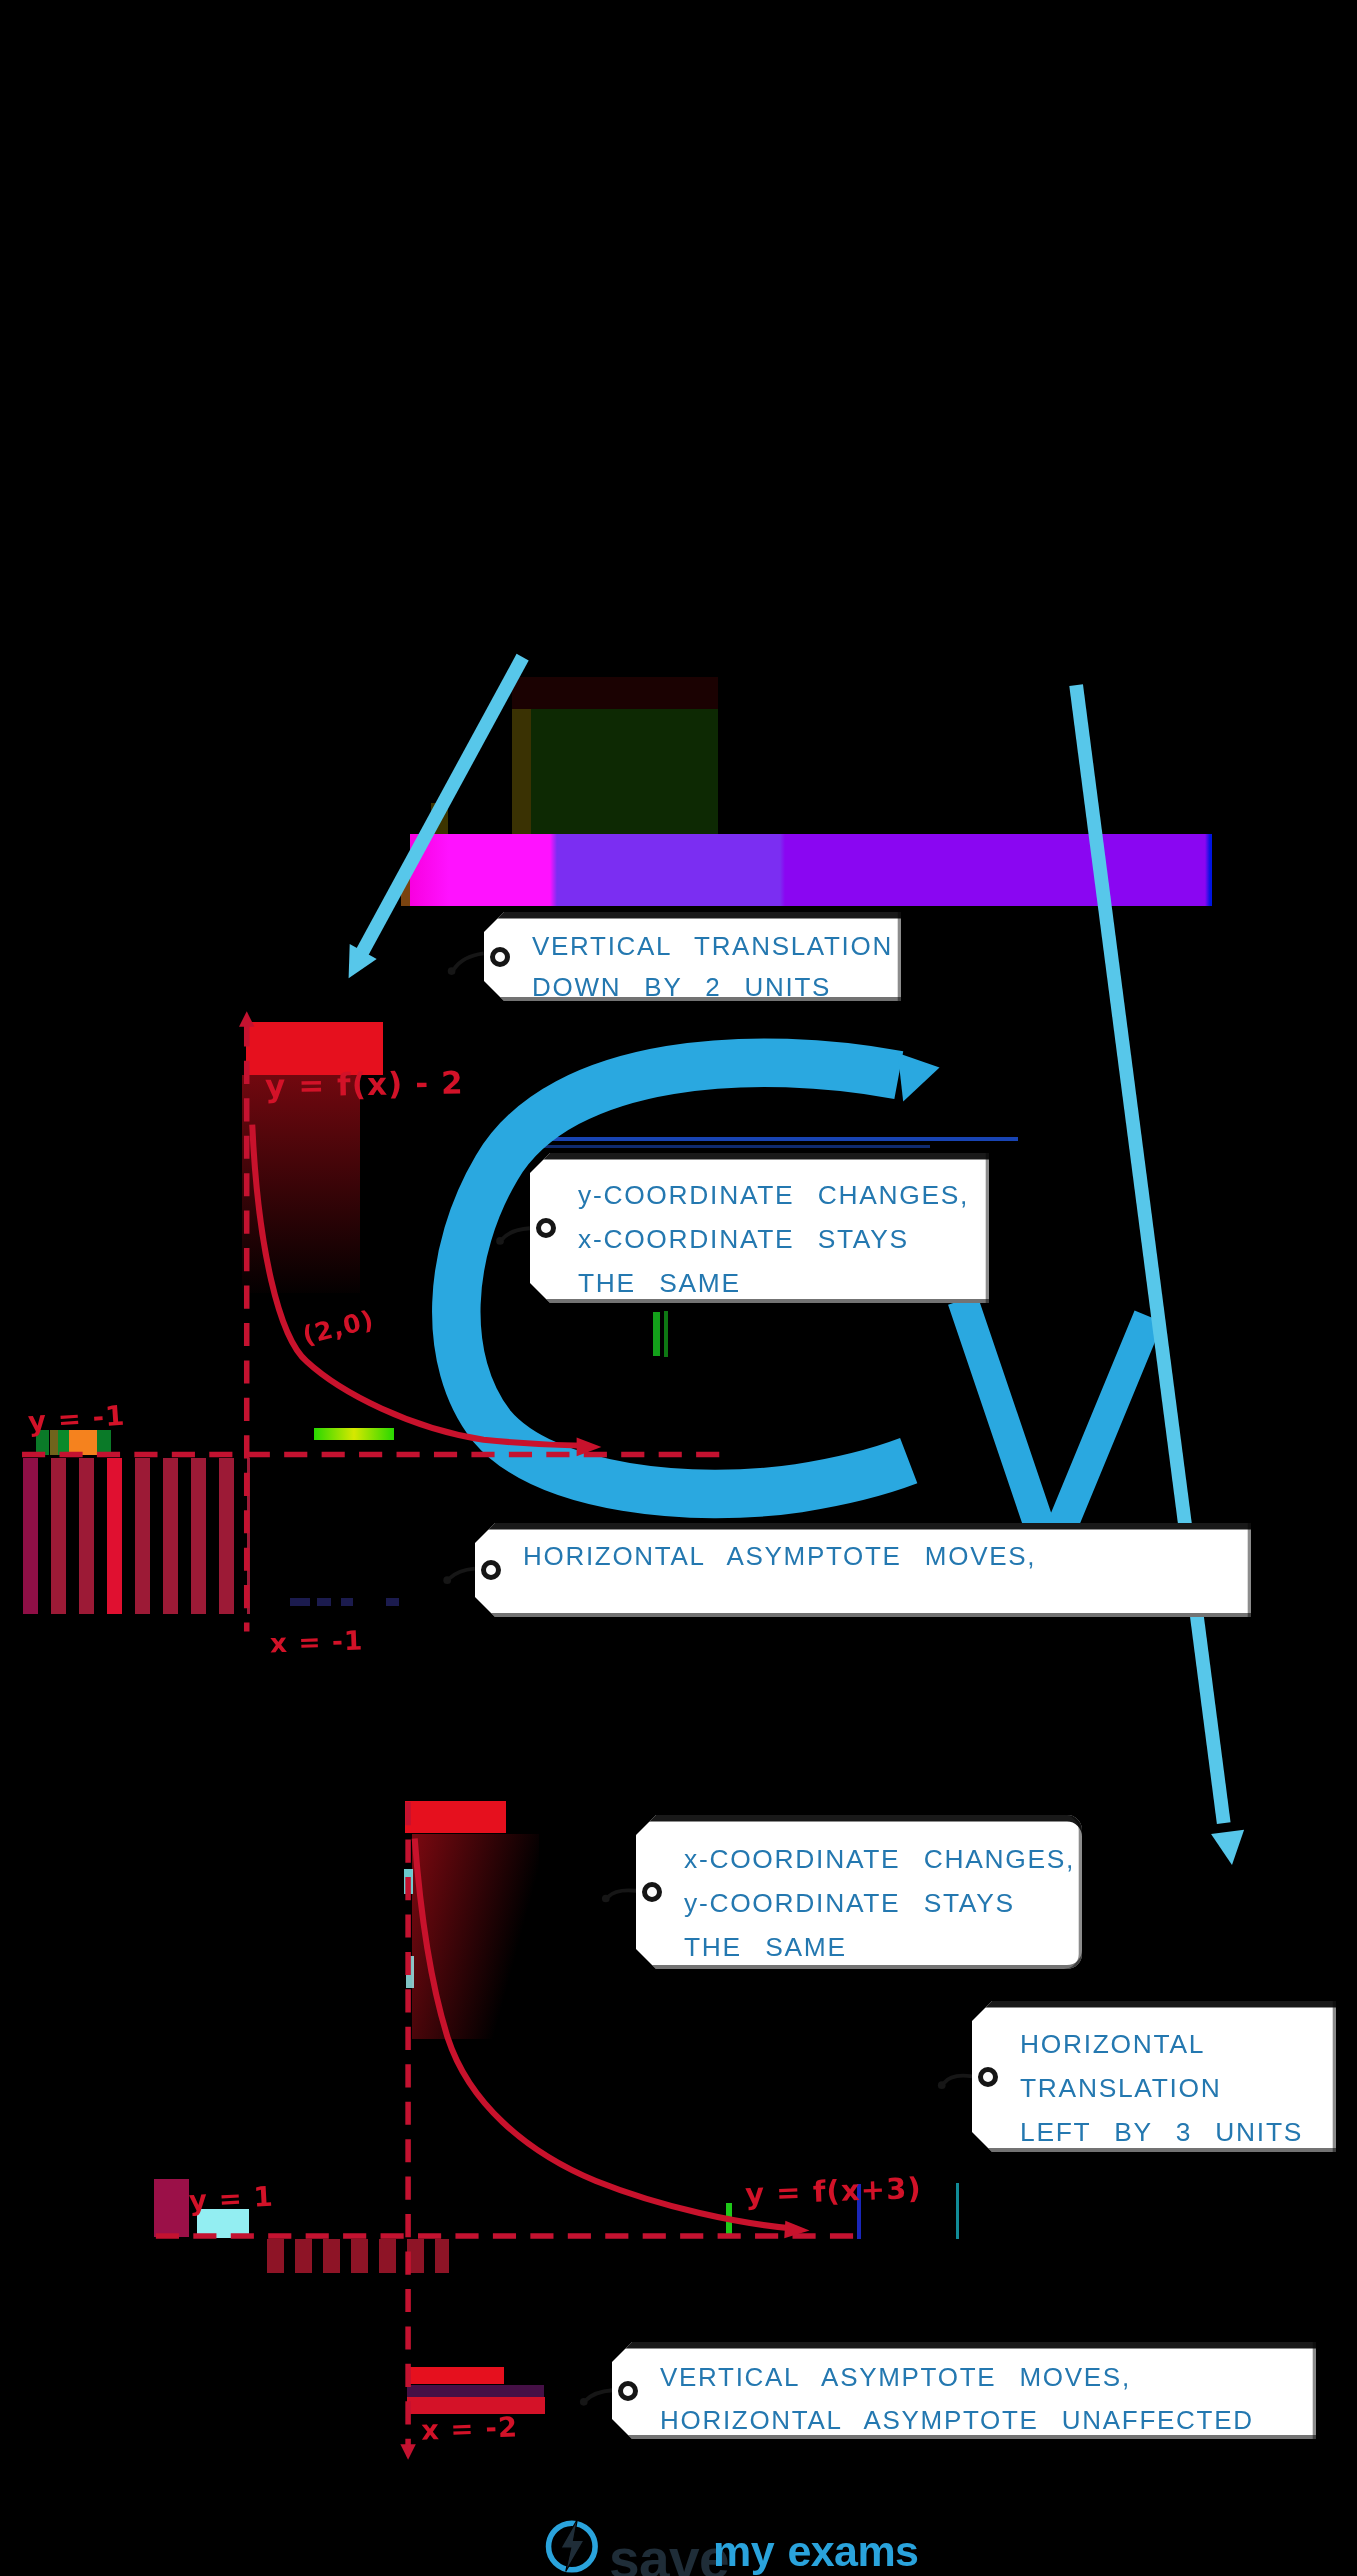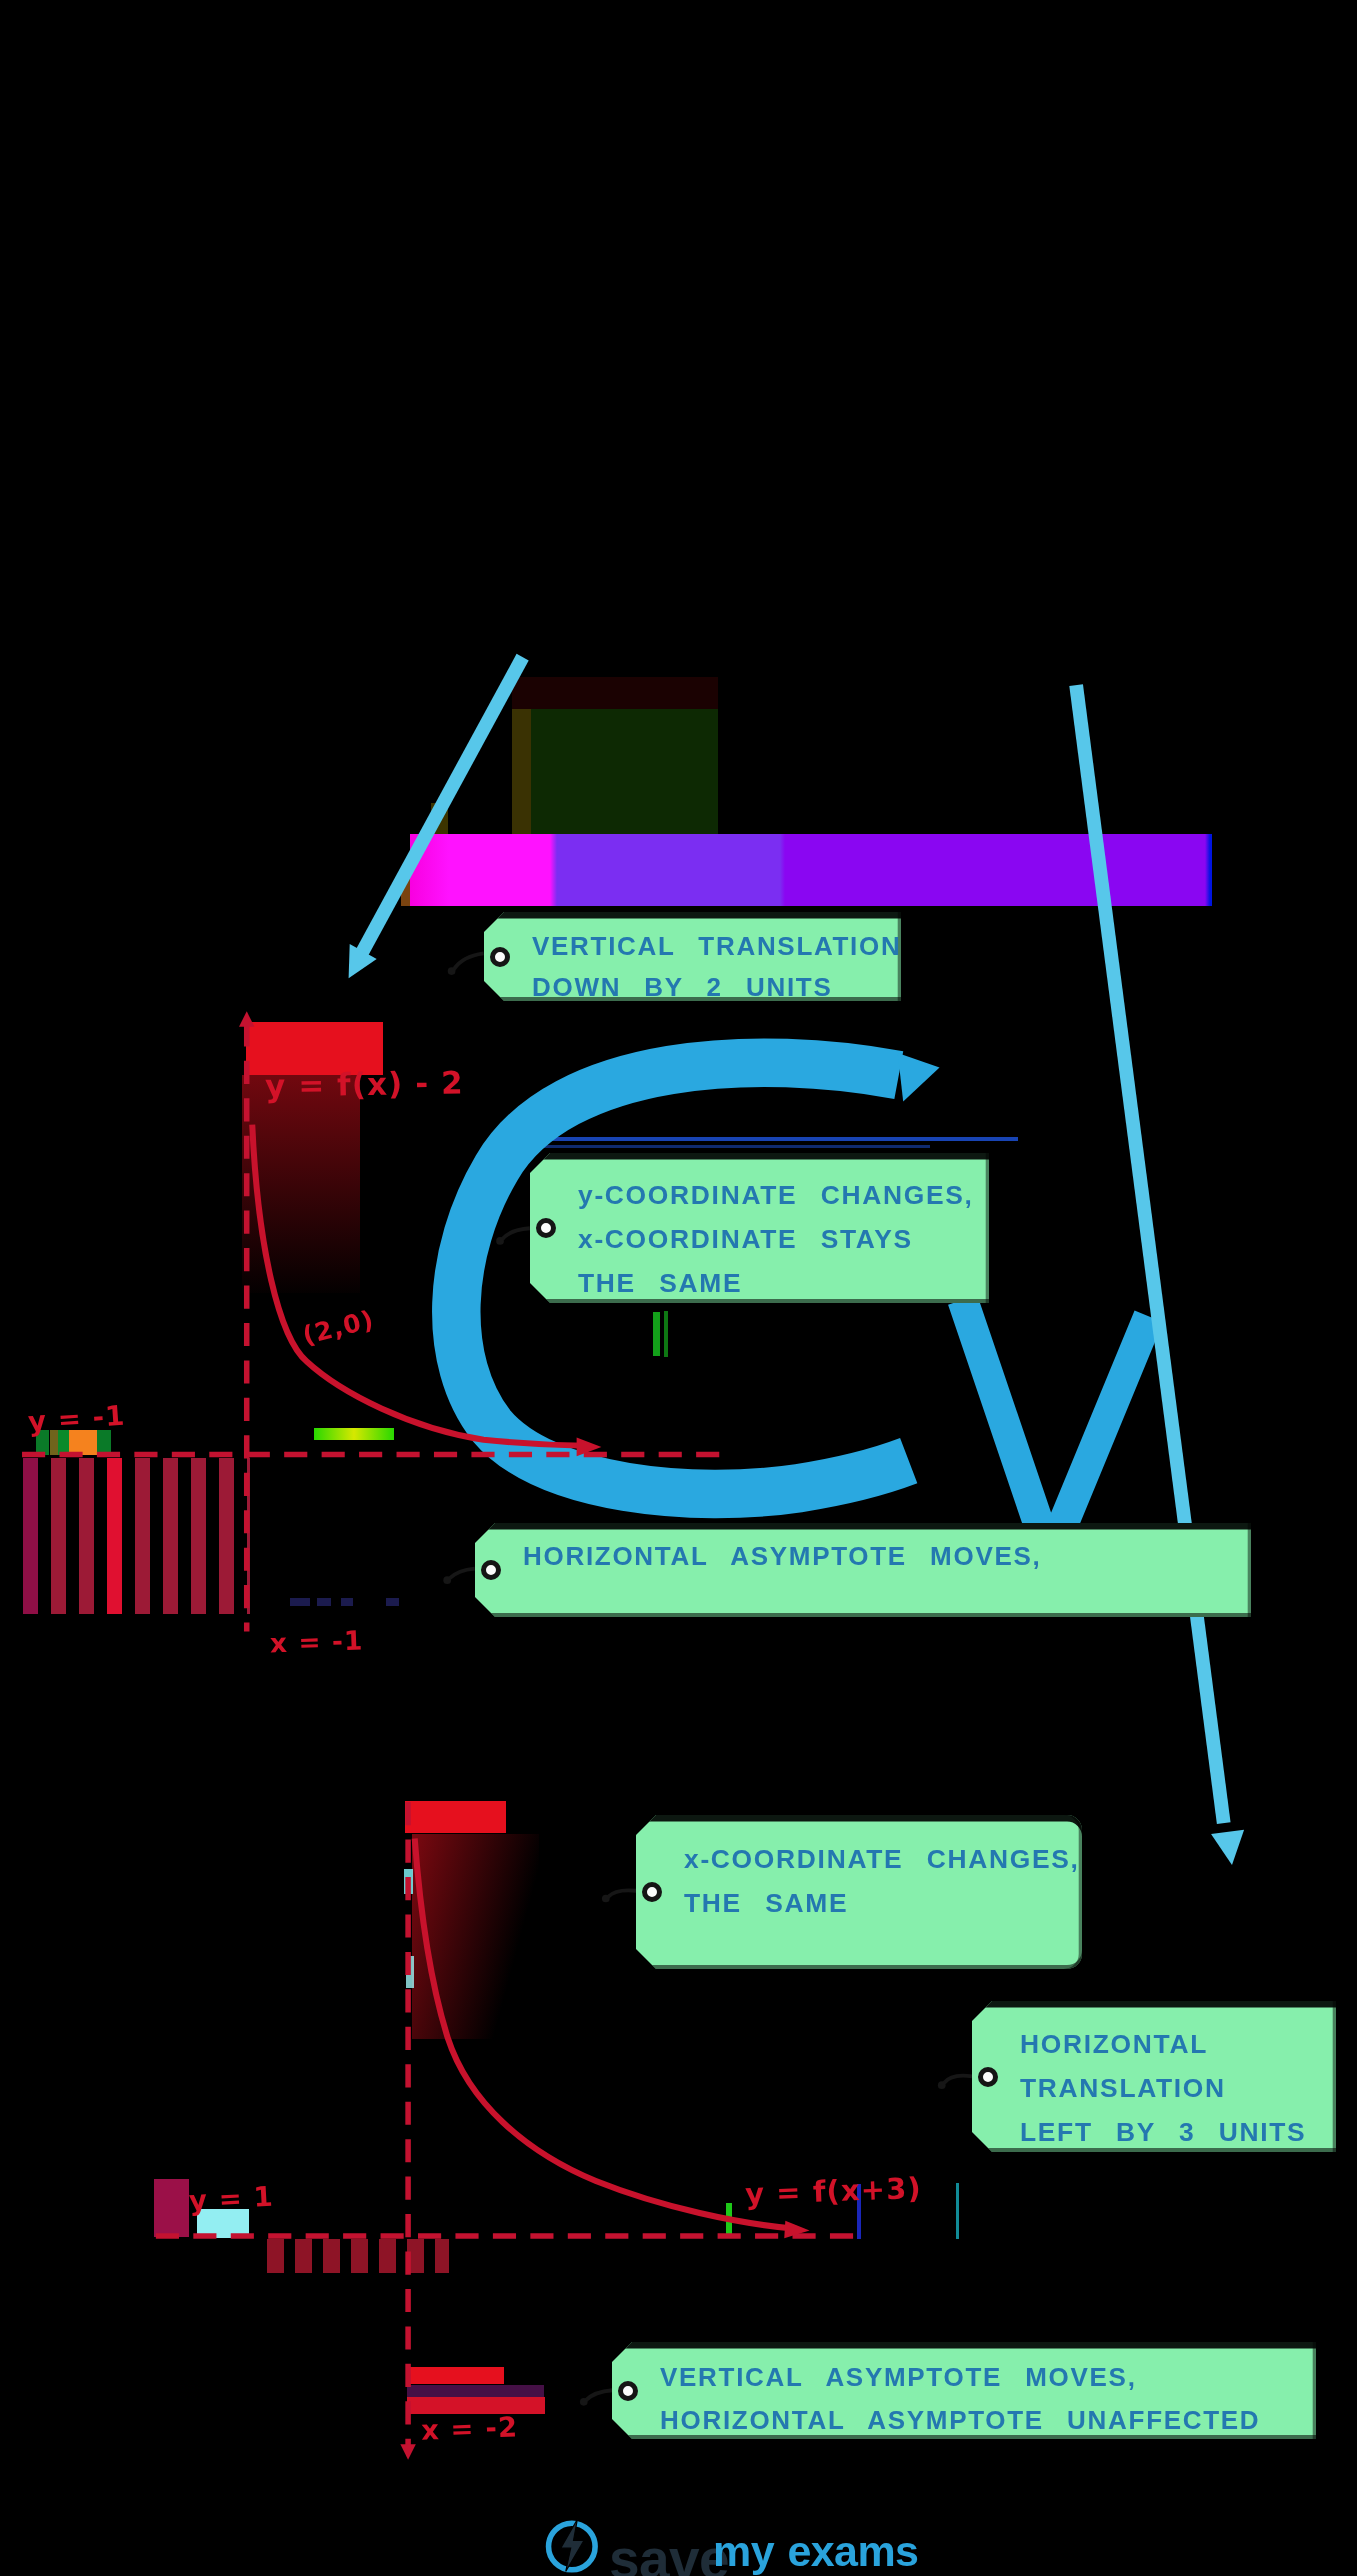--- a/index.html
+++ b/index.html
@@ -1,23 +1,23 @@
 <!DOCTYPE html>
 <html style="font-size:8.8px"><head>
 <meta charset="utf-8">
 <style>
   html,body{margin:0;padding:0;background:#000;}
   #canvas{position:relative;width:1357px;height:2576px;background:#000000;overflow:hidden;
           font-family:"Liberation Sans",sans-serif;}
   #canvas svg.layer{position:absolute;left:0;top:0;}
   .art{position:absolute;}
-  .tag{position:absolute;background:#86efac;color:#2478b0;
+  .tag{position:absolute;background:#ffffff;color:#2478b0;
        clip-path:polygon(20px 0,100% 0,100% 100%,20px 100%,0 calc(100% - 20px),0 20px);
        box-shadow:inset 0 6.6px 0 rgba(0,0,0,.9), inset 0 -3.9px 0 rgba(0,0,0,.55), inset -3.3px 0 0 rgba(0,0,0,.45);
-       letter-spacing:1.7px;word-spacing:14.3px;font-weight:700;}
+       letter-spacing:1.7px;word-spacing:14.3px;font-weight:400;}
   .tag .hole{position:absolute;left:5.5px;top:50%;transform:translateY(-50%);
        width:10px;height:10px;border:5px solid #151515;border-radius:50%;background:#fbfbfb;}
   .tag .txt{position:absolute;left:48px;right:11px;top:0;}
   .tag .line{white-space:nowrap;}
   .rl{position:absolute;color:#d21228;font-family:"DejaVu Sans",sans-serif;font-weight:700;
       letter-spacing:1.1px;white-space:nowrap;}
   .logo-word{position:absolute;font-weight:700;letter-spacing:-0.6px;white-space:nowrap;}
 </style>
 </head>
 <body>
@@ -151,20 +151,21 @@
     <div class="hole"></div>
     <div class="txt" style="top:12px;line-height:43px;">
       <div class="line">HORIZONTAL ASYMPTOTE MOVES,</div>
     </div>
   </div>
 
   <div class="tag" style="left:636px;top:1815px;width:446px;height:154px;font-size:26.4px;border-radius:15px;">
     <div class="hole"></div>
     <div class="txt" style="top:22px;line-height:44px;">
       <div class="line">x-COORDINATE CHANGES,</div>
+      <div class="line">y-COORDINATE STAYS</div>
       <div class="line">THE SAME</div>
     </div>
   </div>
 
   <div class="tag" style="left:972px;top:2001px;width:364px;height:151px;font-size:26.4px;">
     <div class="hole"></div>
     <div class="txt" style="top:21px;line-height:44px;">
       <div class="line">HORIZONTAL</div>
       <div class="line">TRANSLATION</div>
       <div class="line">LEFT BY 3 UNITS</div>

